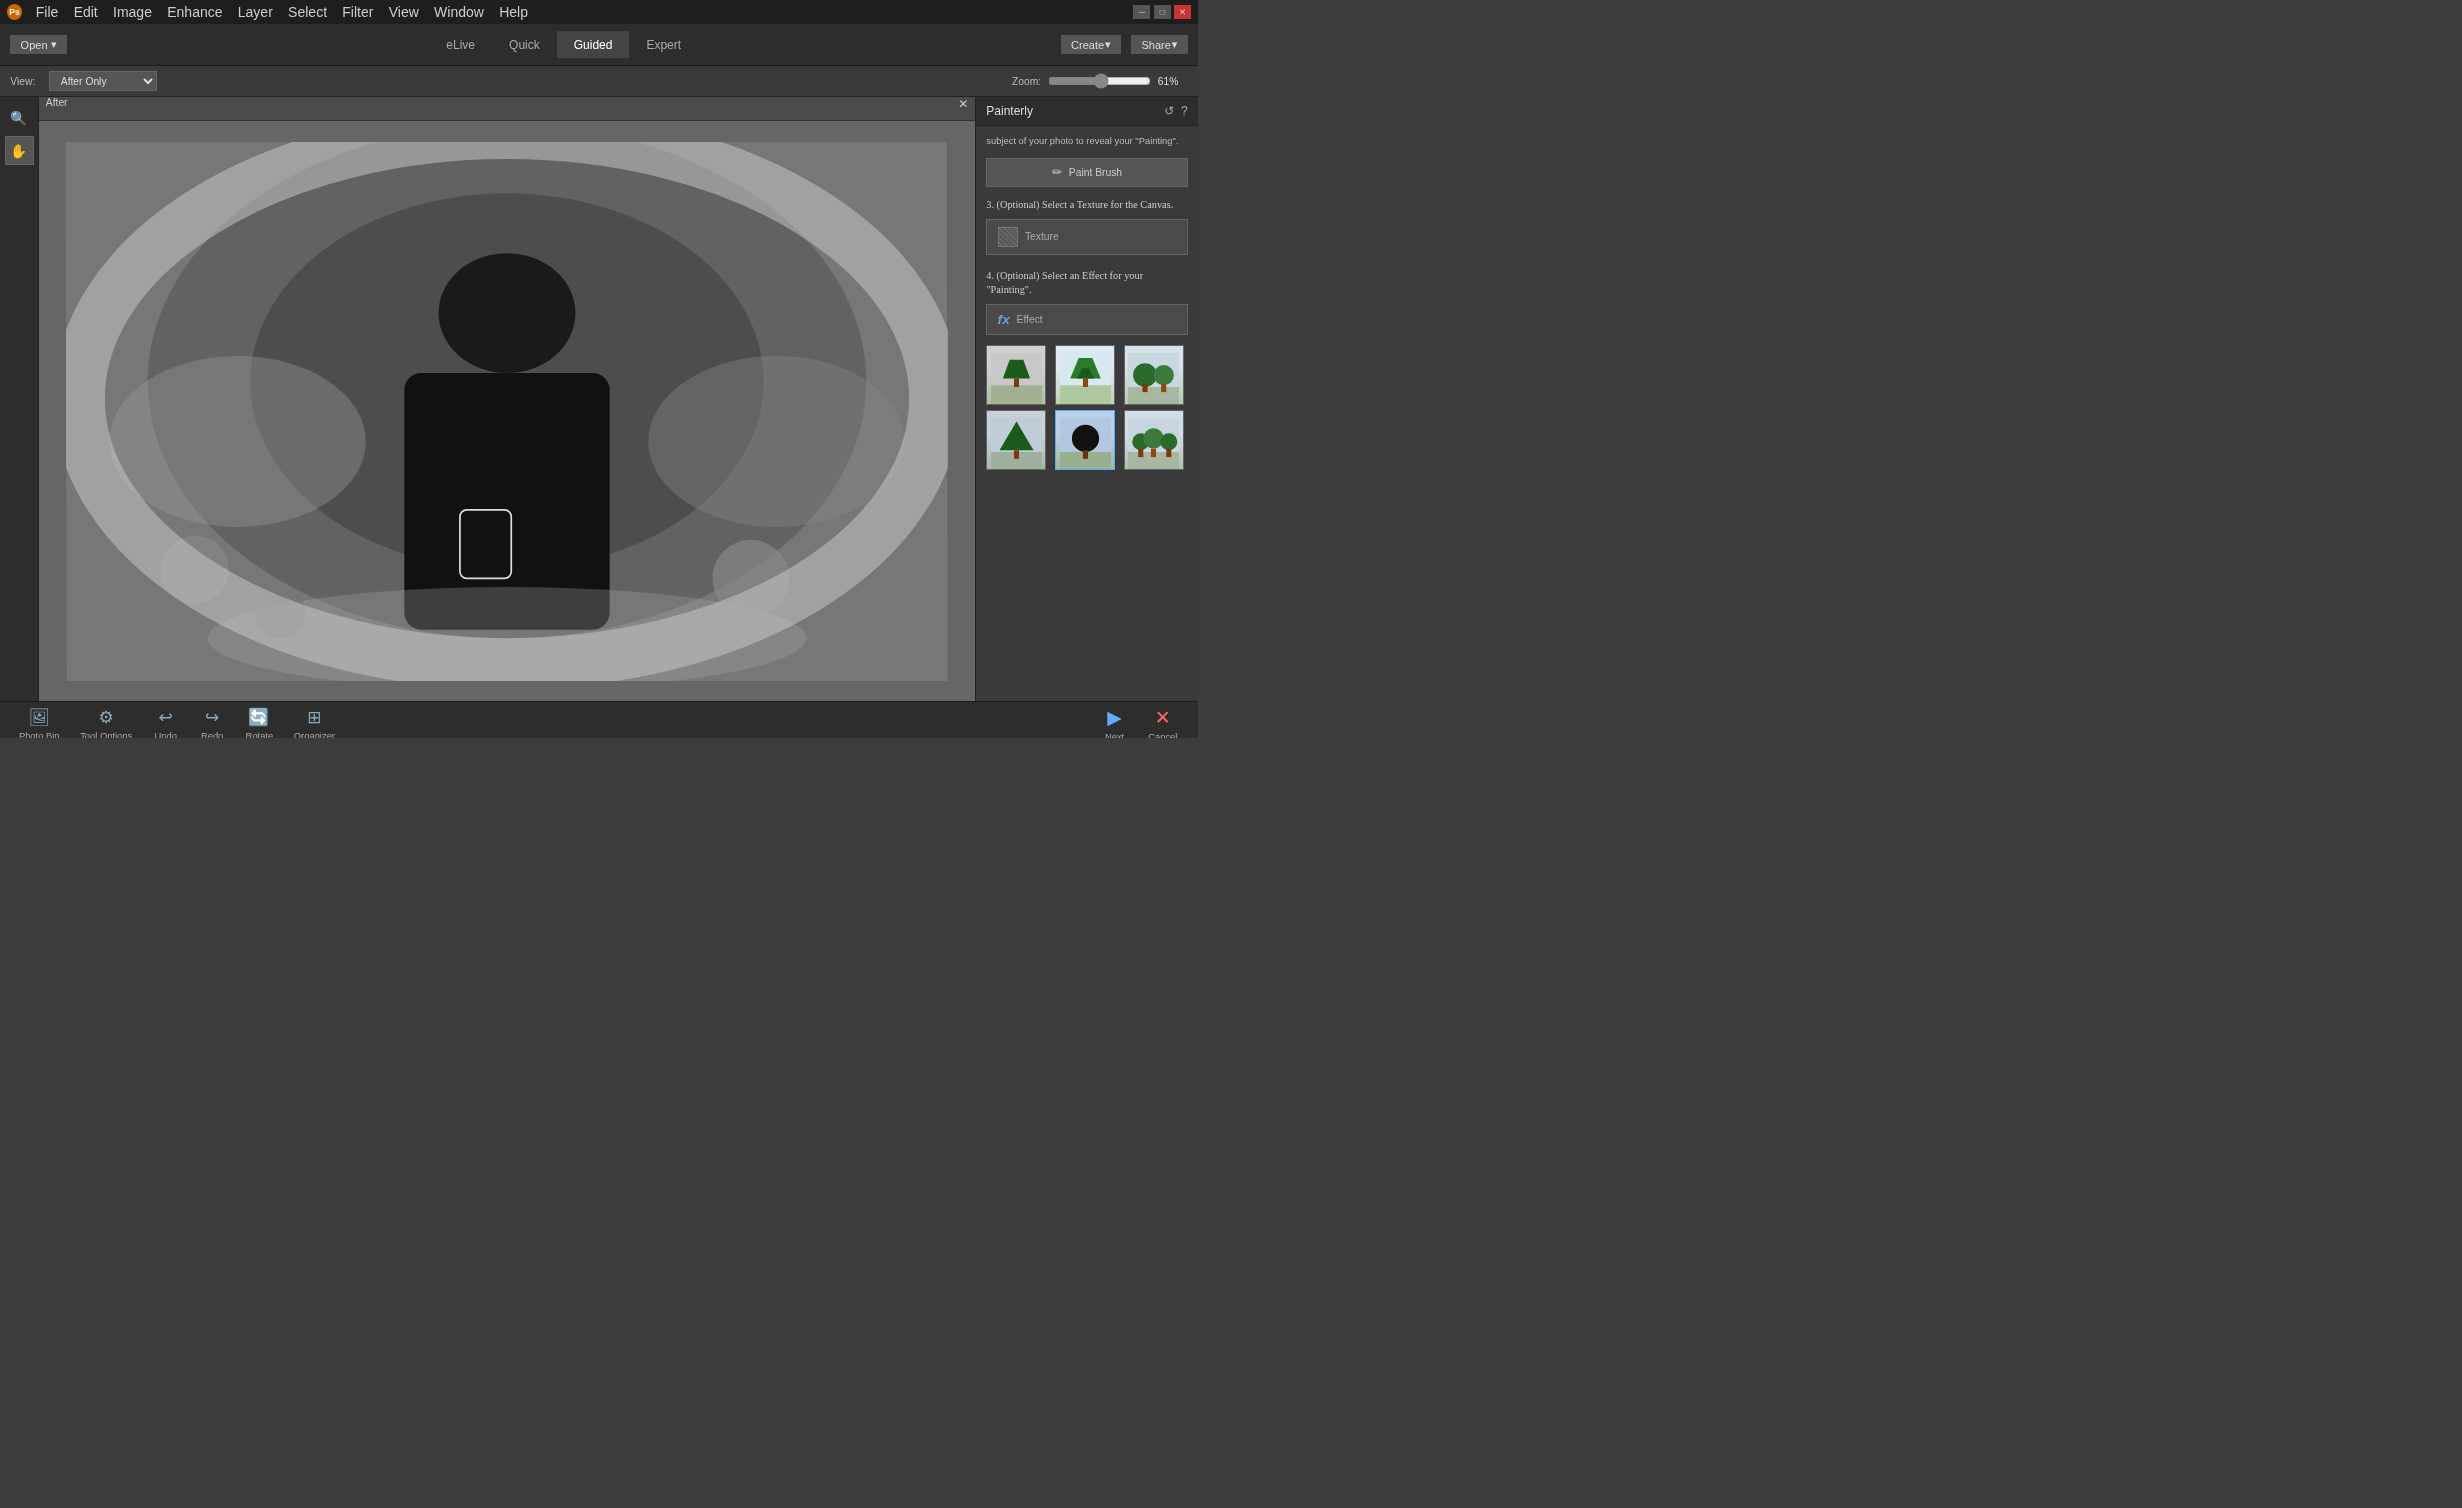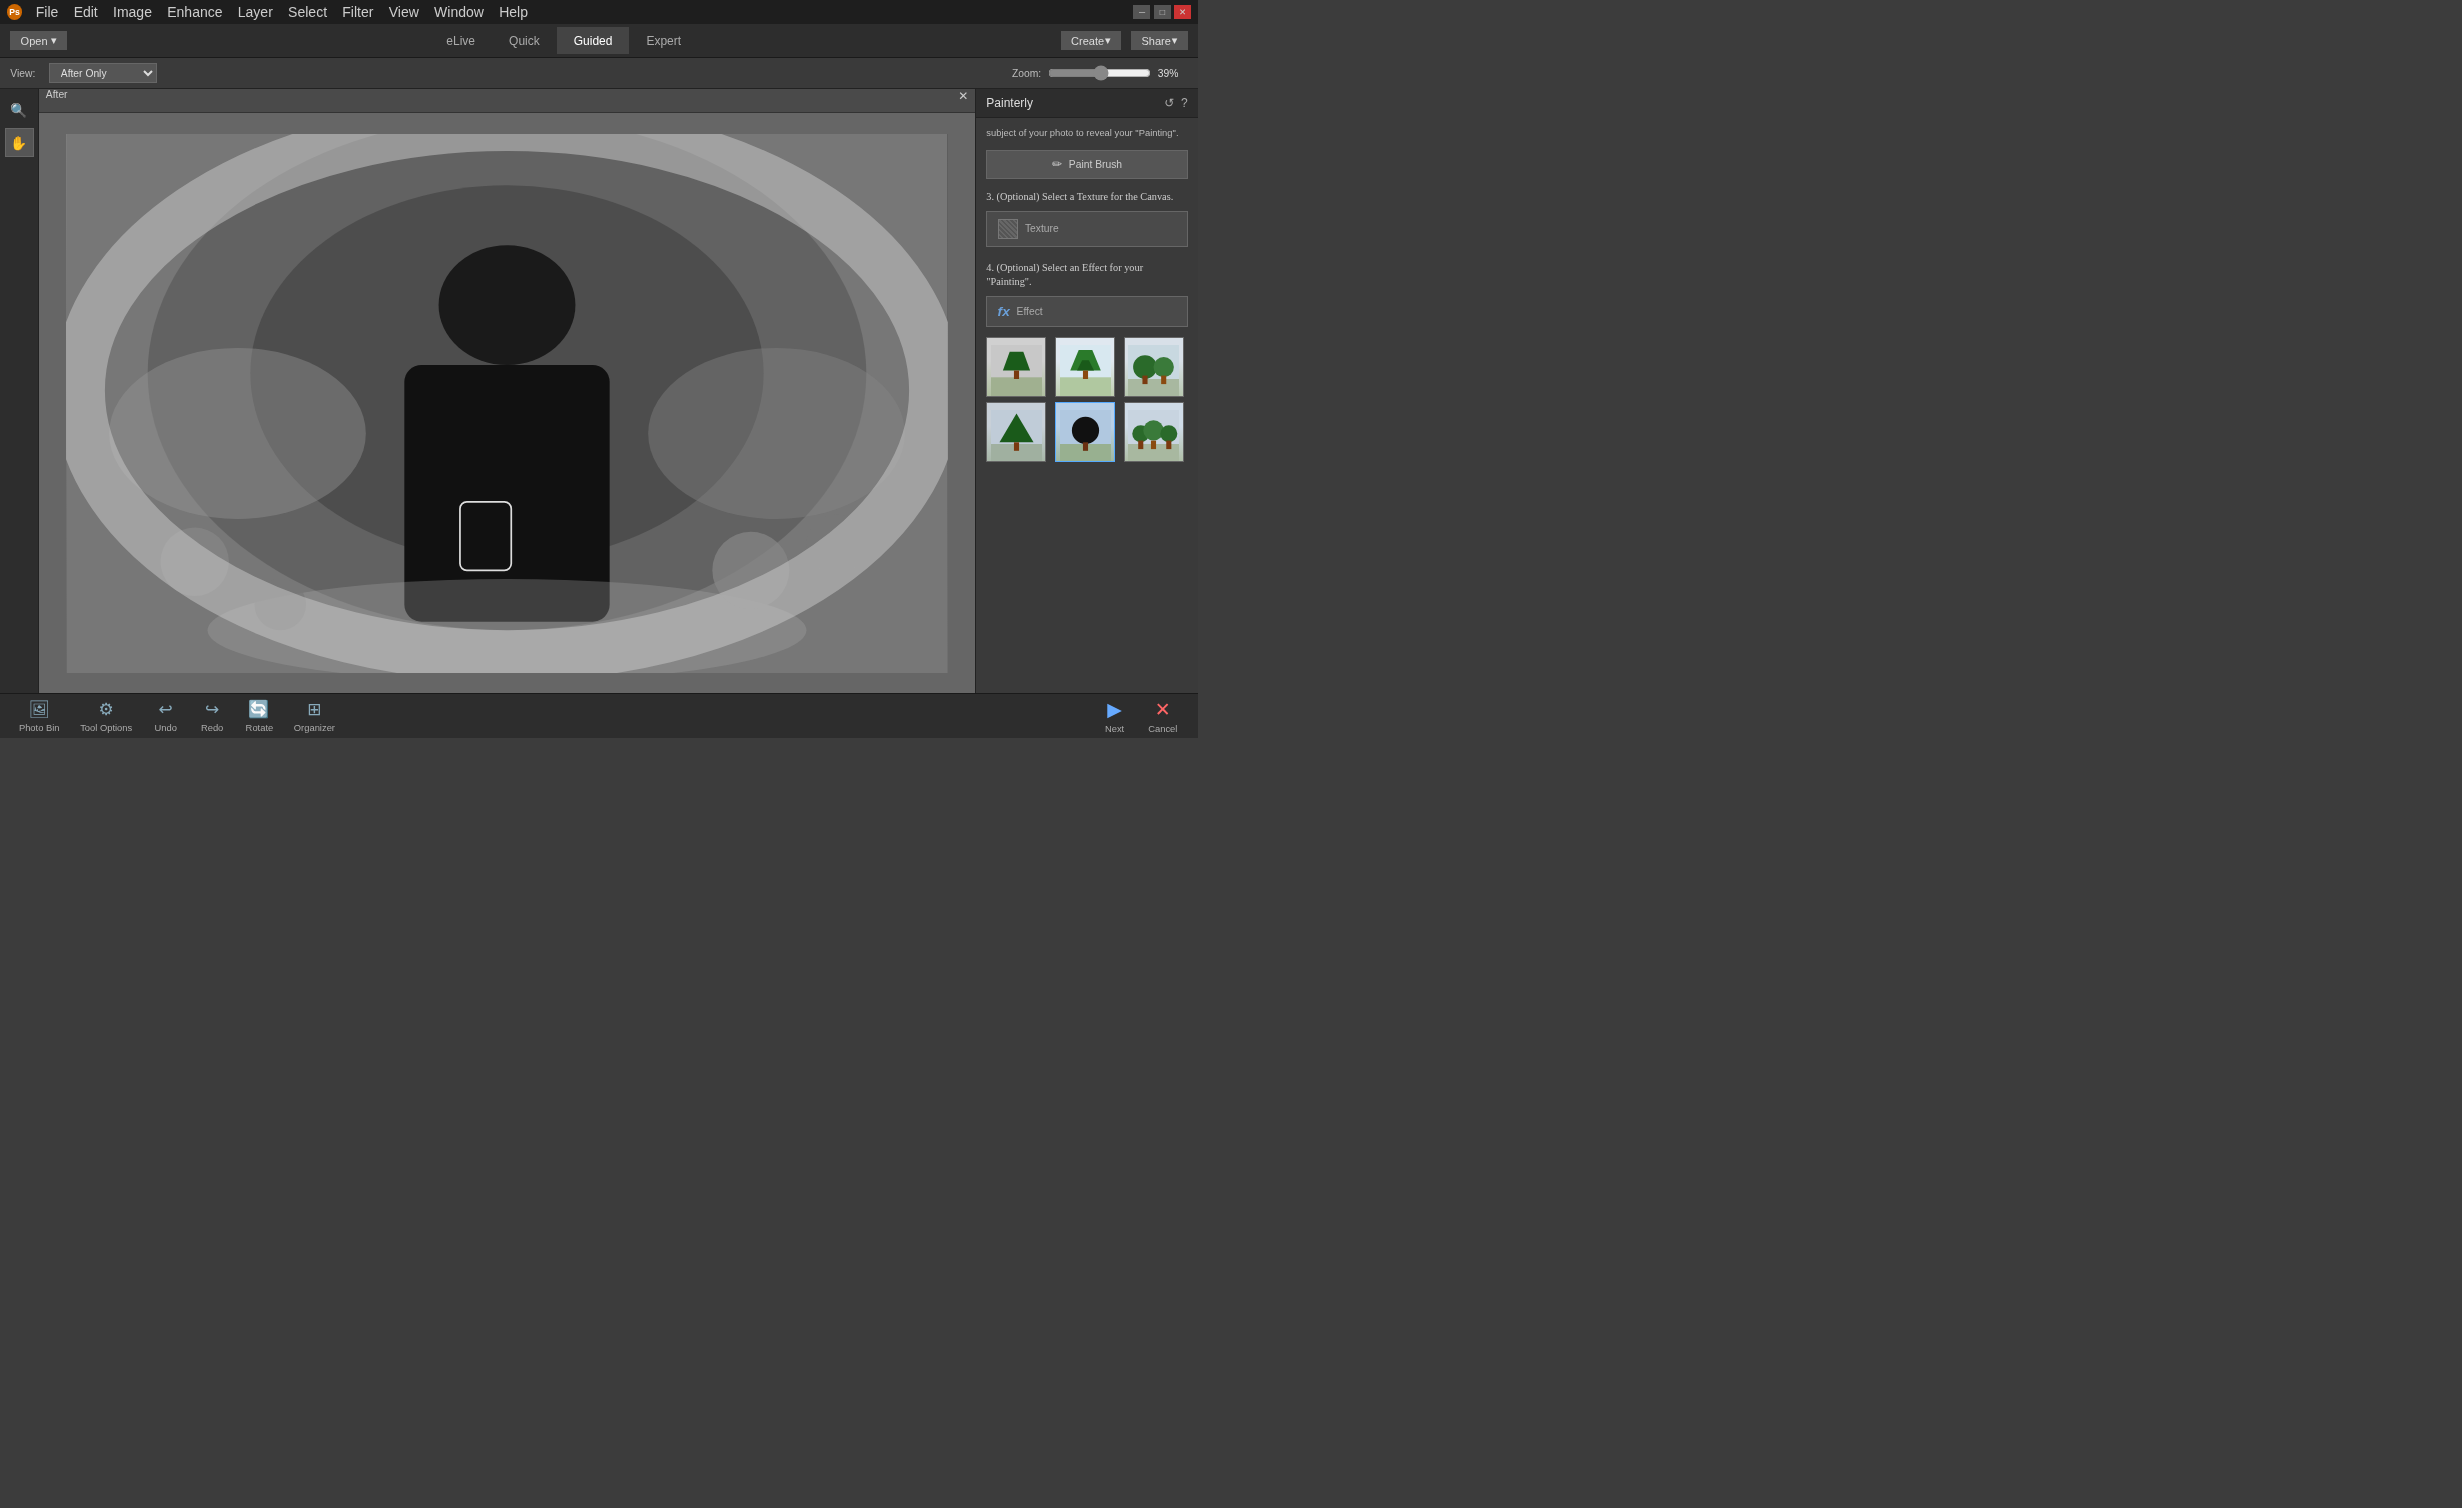--- a/index.html
+++ b/index.html
@@ -9,21 +9,21 @@
     #titlebar { height: 24px; background: #1e1e1e; display: flex; align-items: center; justify-content: space-between; padding: 0 6.8px; }
     #titlebar-left { display: flex; align-items: center; gap: 6.8px; }
     #app-icon { width: 15.4px; height: 15.4px; background: #cc6600; border-radius: 50%; display: flex; align-items: center; justify-content: center; font-size: 8.6px; color: white; font-weight: bold; }
     #menu-bar { display: flex; gap: 1.7px; }
     .menu-item { padding: 1.7px 6.8px; cursor: pointer; color: #ccc; font-size: 14px; }
     #titlebar-right { display: flex; gap: 3.4px; }
     .title-btn { width: 17px; height: 13.7px; background: #555; border: none; color: #ccc; font-size: 8.6px; cursor: pointer; display: flex; align-items: center; justify-content: center; }
     .title-btn.close { background: #cc3333; }
 
     
-    #toolbar { height: 34px; background: #2d2d2d; display: flex; align-items: center; padding: 0 10.3px; gap: 10.3px; border-bottom: 0.9px solid #1a1a1a; }
+    #toolbar { height: 42px; background: #2d2d2d; display: flex; align-items: center; padding: 0 10.3px; gap: 10.3px; border-bottom: 0.9px solid #1a1a1a; }
     #open-btn { background: #555; color: #ddd; border: none; padding: 3.4px 10.3px; cursor: pointer; font-size: 11px; display: flex; align-items: center; gap: 3.4px; }
     .nav-tabs { display: flex; gap: 0; margin-left: auto; }
     .nav-tab { padding: 6.8px 17px; color: #aaa; cursor: pointer; font-size: 12px; background: transparent; border: none; }
     .nav-tab.active { color: #fff; background: #444; }
     #header-right { display: flex; gap: 10.3px; margin-left: auto; }
     .header-action { background: #555; color: #ddd; border: none; padding: 3.4px 10.3px; cursor: pointer; font-size: 11px; display: flex; align-items: center; gap: 1px; }
 
     
     #viewbar { height: 31px; background: #3a3a3a; display: flex; align-items: center; padding: 0 10.3px; gap: 13.7px; border-bottom: 0.9px solid #222; }
     #view-label { color: #bbb; font-size: 10.3px; }
@@ -167,21 +167,21 @@
   <span id="view-label">View:</span>
   <select id="view-select">
     <option>After Only</option>
     <option>Before Only</option>
     <option>Before &amp; After (Horizontal)</option>
     <option>Before &amp; After (Vertical)</option>
   </select>
   <div id="zoom-area">
     <span id="zoom-label">Zoom:</span>
     <input type="range" id="zoom-slider" min="1" max="100" value="52" style="">
-    <span id="zoom-value">39%</span>
+    <span id="zoom-value">61%</span>
   </div>
 </div>
 
 <div id="main">
 
   <div id="left-sidebar">
     <button class="tool-btn">
       <span>🔍</span>
     </button>
     <button class="tool-btn active">

